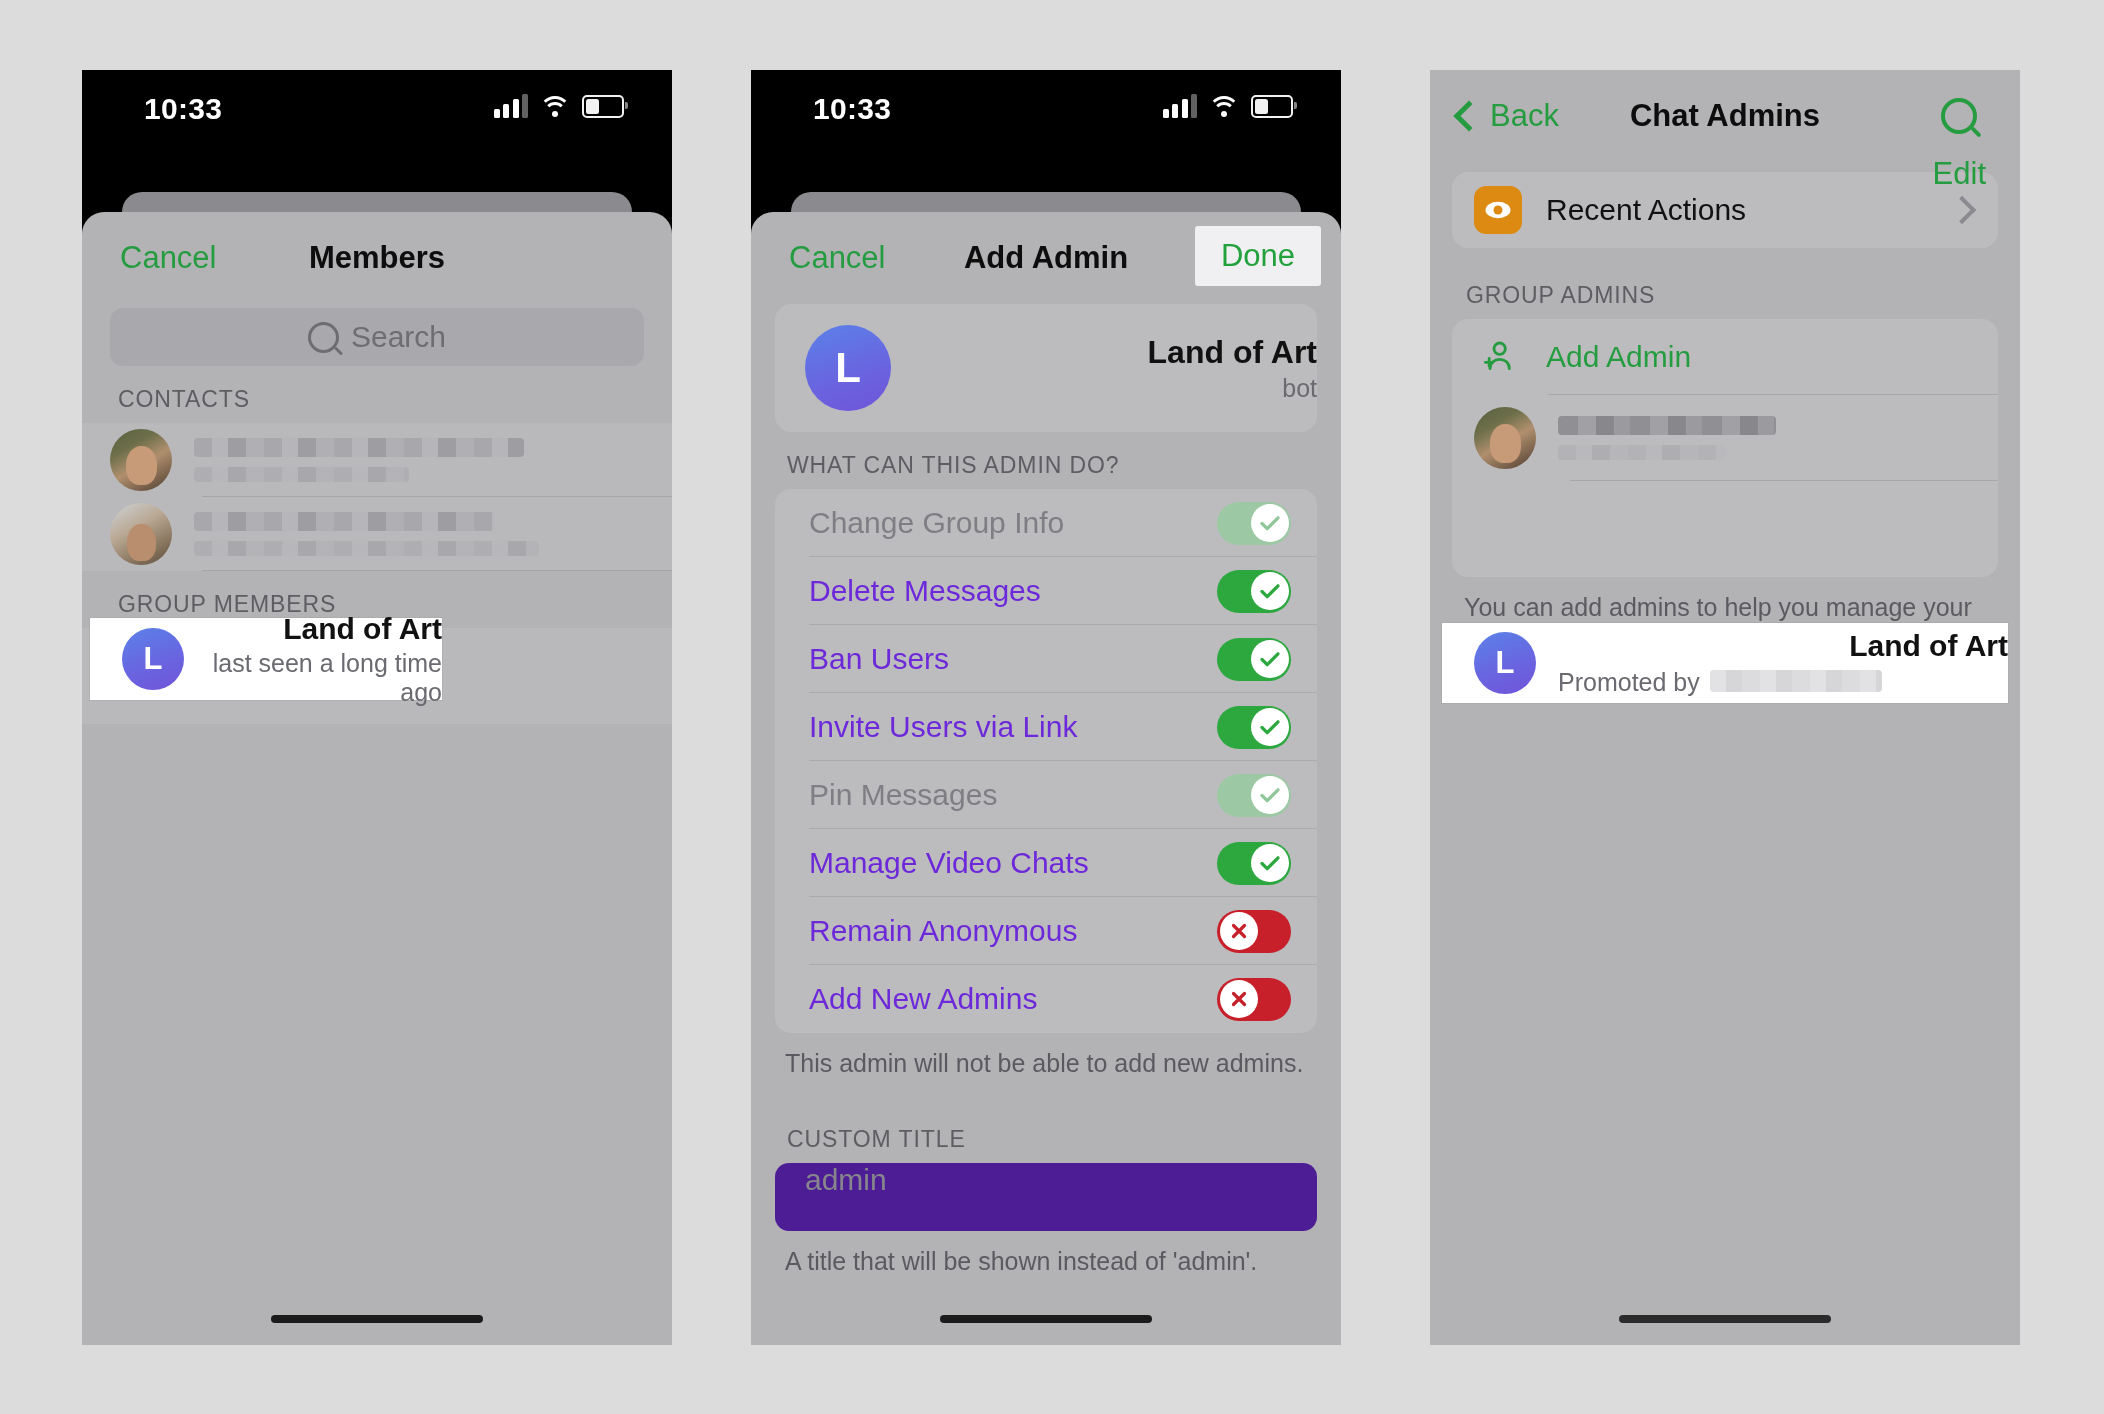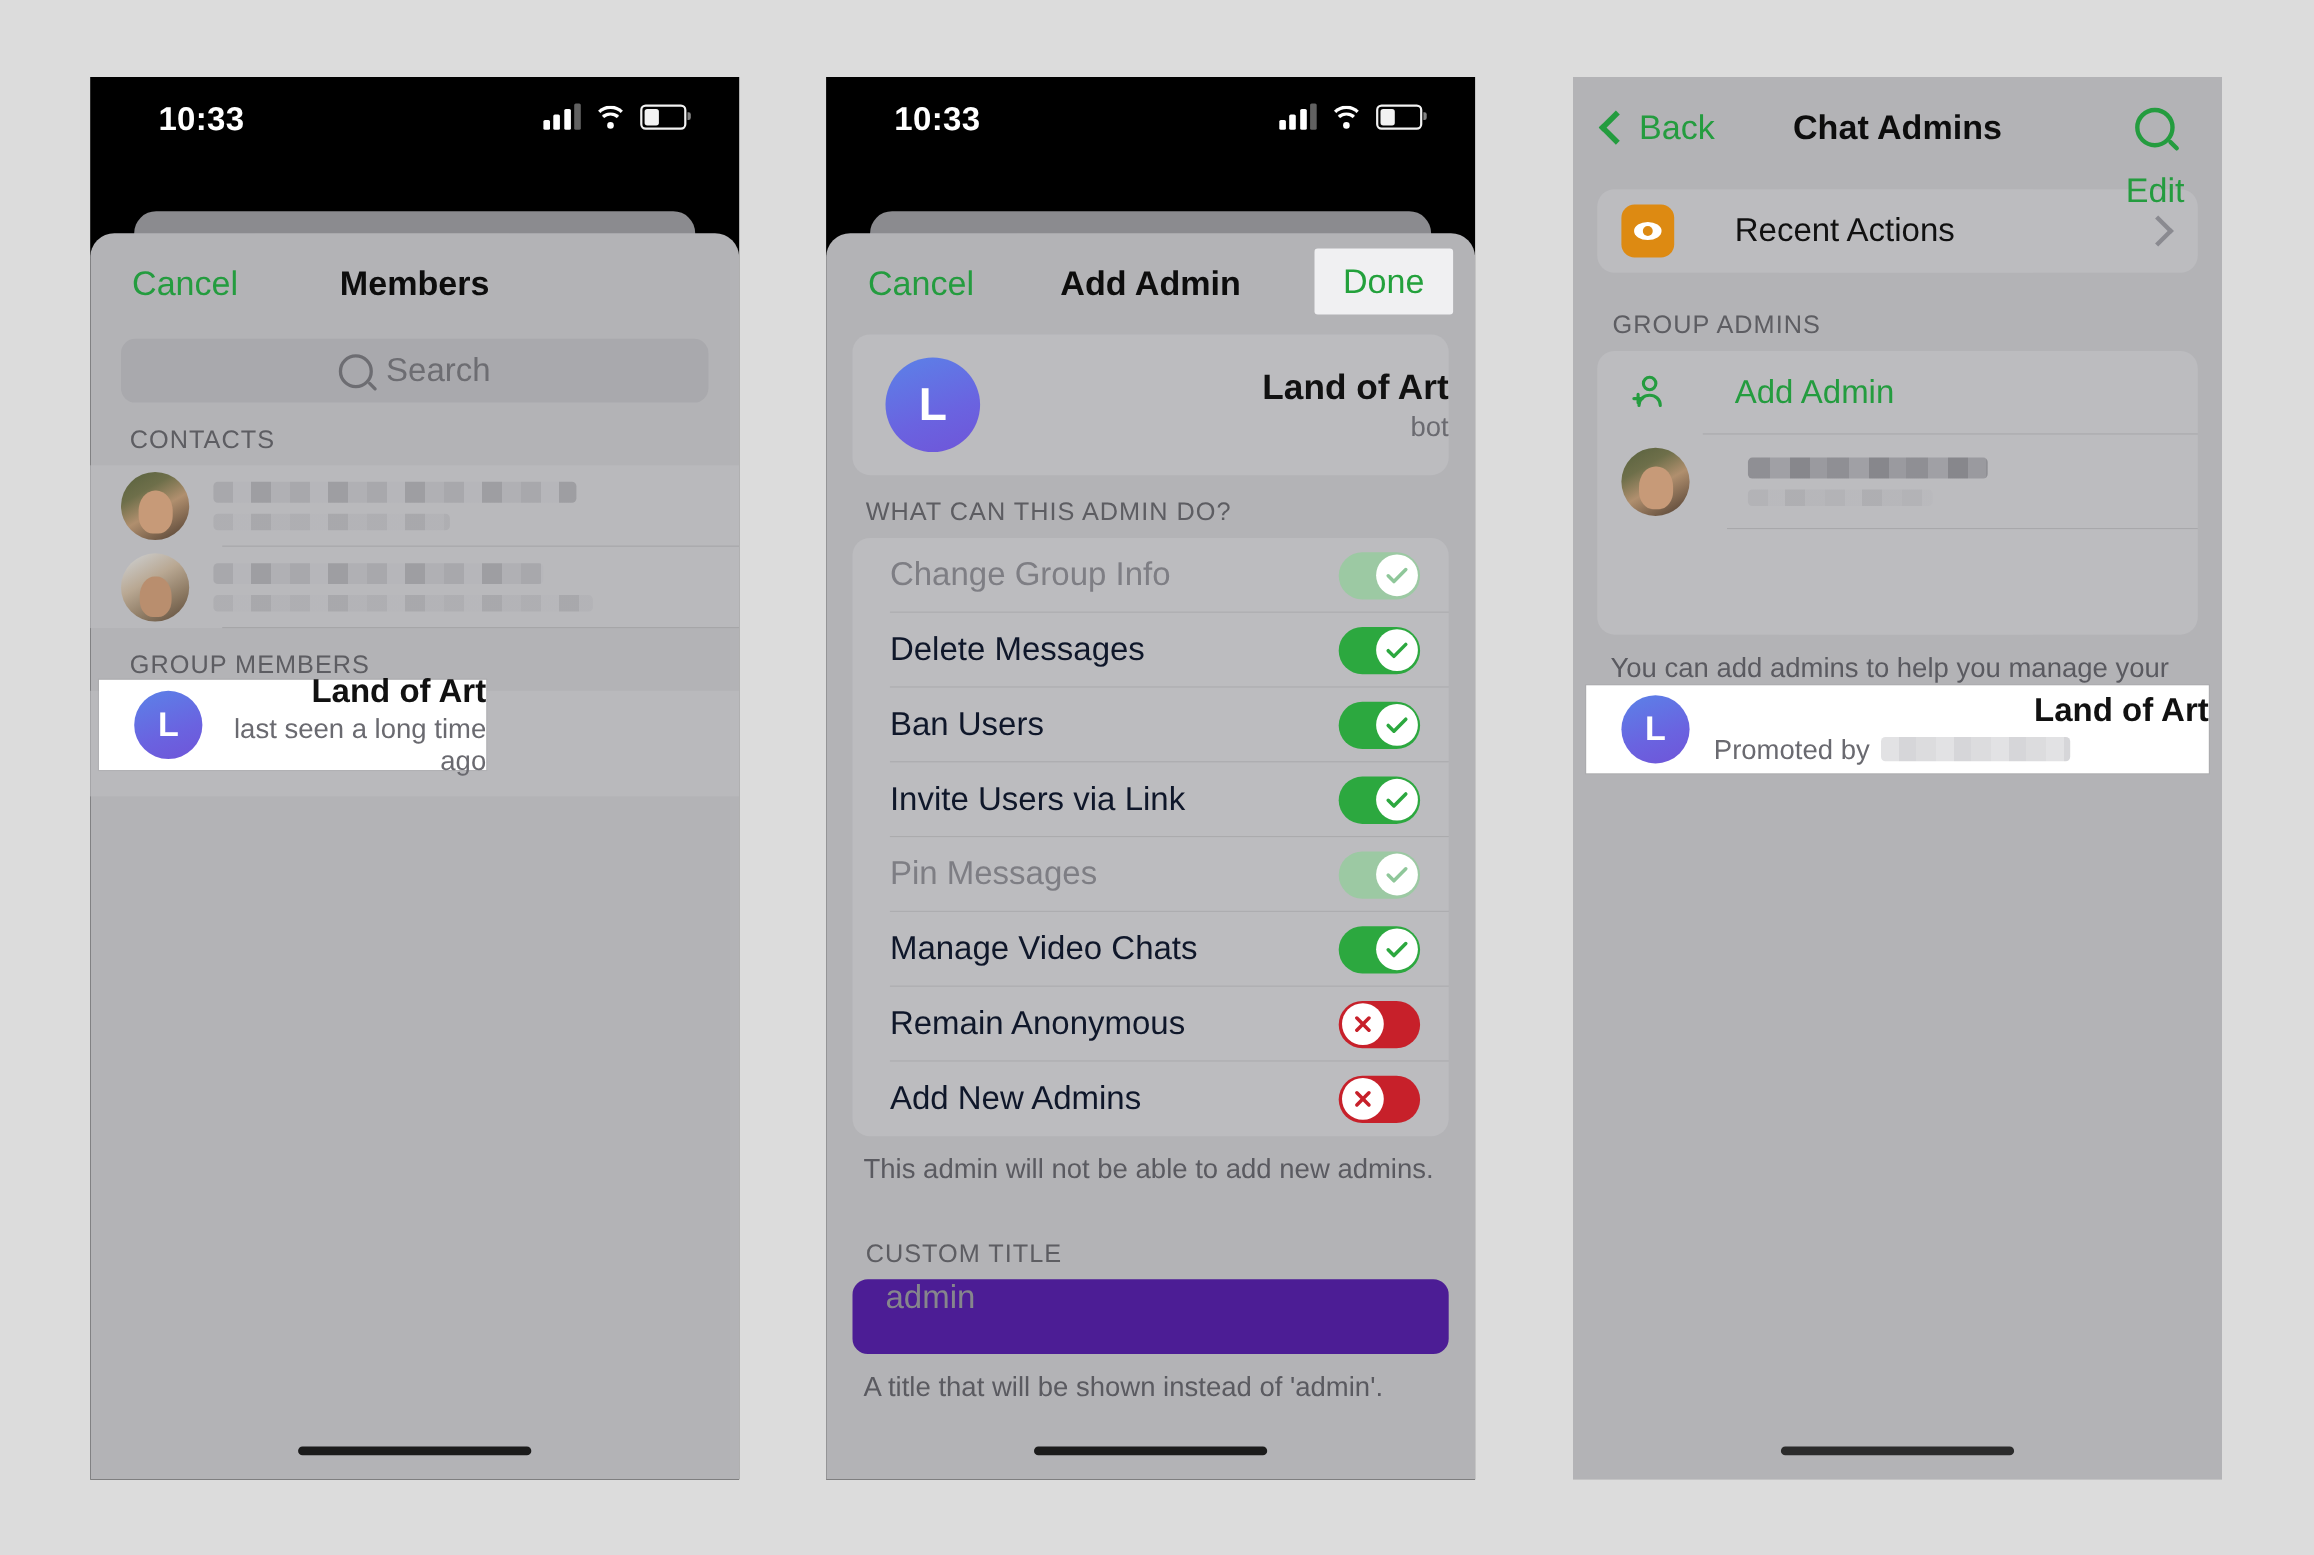--- a/index.html
+++ b/index.html
@@ -82,41 +82,41 @@
 
   
   .donebox{position:absolute;right:20px;top:14px;background:#f0f0f2;padding:12px 26px;border-radius:3px;}
   .donebox span{font-size:31px;color:#23a13c;font-weight:400;}
 
   .card{margin:0 24px;background:#bcbcbf;border-radius:16px;}
   .botcard{display:flex;align-items:center;height:128px;padding-left:30px;}
   .botcard .avatar{width:86px;height:86px;font-size:42px;}
 
   .permrow{display:flex;align-items:center;height:68px;padding:0 26px 0 34px;position:relative;}
-  .permrow .lbl{font-size:30px;color:#0f172a;flex:1;}
+  .permrow .lbl{font-size:30px;color:#6d28d9;flex:1;}
   .permrow.off .lbl{color:#7e7e84;}
   .permrow .sep{position:absolute;left:34px;right:0;bottom:0;height:1.5px;background:rgba(0,0,0,.09);}
 
   .tg{width:74px;height:43px;border-radius:22px;position:relative;flex:none;}
   .tg.on{background:#2ca83f;}
   .tg.dim{background:#9cc9a3;}
   .tg.red{background:#c7202a;}
   .tg .knob{position:absolute;top:2.5px;width:38px;height:38px;border-radius:50%;background:#fff;display:flex;align-items:center;justify-content:center;}
   .tg.on .knob,.tg.dim .knob{right:2.5px;}
   .tg.red .knob{left:2.5px;}
   .tg .knob svg{width:24px;height:24px;}
 
   .footnote{font-size:25px;color:#5a5a60;padding:16px 0 0 34px;}
 
   .input{margin:0 24px;height:68px;background:#4c1d95;border-radius:14px;display:flex;align-items:flex-start;padding-left:30px;}
   .input span{font-size:30px;color:#86868c;}
 
   
   .p3card{margin:0 22px;background:#bcbcbf;border-radius:16px;}
-  .p3row{display:flex;align-items:center;height:76px;padding:0 26px 0 22px;position:relative;gap:31px;}
+  .p3row{display:flex;align-items:center;height:76px;padding:0 26px 0 22px;position:relative;}
   .icobox{width:48px;height:48px;border-radius:12px;background:#dd8a12;display:flex;align-items:center;justify-content:center;flex:none;}
   .p3row .lbl{font-size:30px;color:#111;margin-left:24px;flex:1;}
   .chev{width:16px;height:16px;border-right:4px solid #8a8a90;border-top:4px solid #8a8a90;transform:rotate(45deg);}
   .addrow .lbl{color:#249c3f;}
   .p3row .sep{position:absolute;left:96px;right:0;bottom:0;height:1.5px;background:rgba(0,0,0,.10);}
 
   .homebar{position:absolute;left:50%;transform:translateX(-50%);bottom:22px;width:212px;height:8px;border-radius:4px;background:#1b1b1b;}
   #phone3 .homebar{background:#2b2b2b;}
 </style>
 </head>

